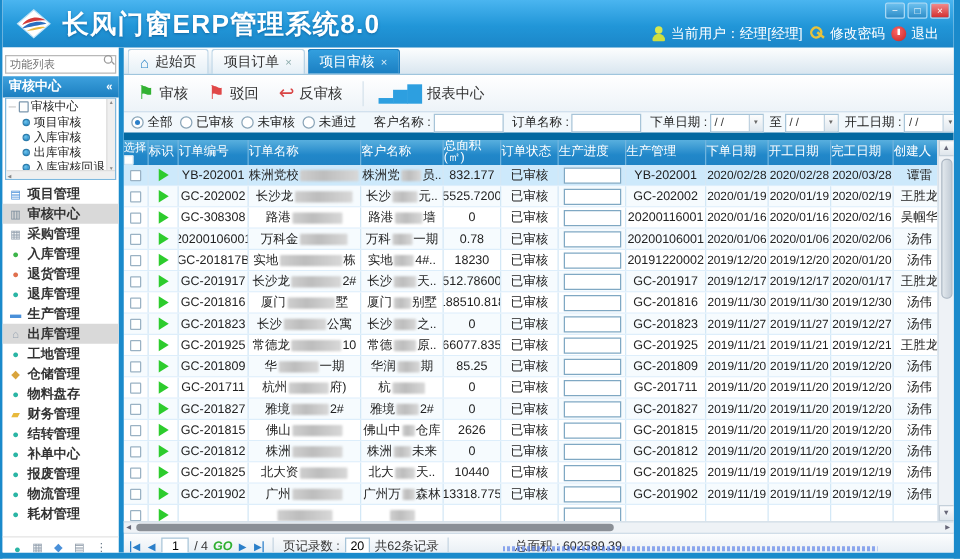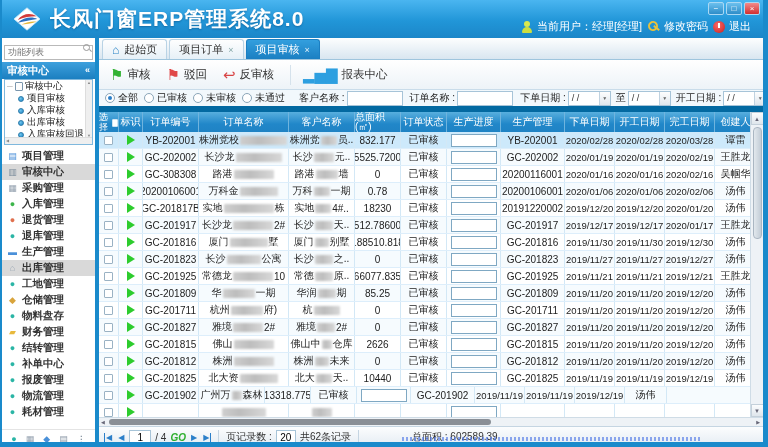--- a/index.html
+++ b/index.html
@@ -68,21 +68,21 @@
 .f-sep{width:1px;height:16px;background:#c9dcea;margin:0 6px 0 2px}
 .flabel{margin-right:2px}
 .fin{width:56px;height:15px;border:1px solid #a7c4d8;margin-right:7px;font-size:9px;padding:0 2px}
 .dbox{display:inline-flex;align-items:center;border:1px solid #a7c4d8;background:#fff;height:15px;margin-right:5px}
 .dval{width:30px;font-size:9px;color:#333;padding-left:3px}
 .dbtn{width:11px;height:13px;background:linear-gradient(#fdfdfd,#dfe7ee);border-left:1px solid #c0d2e0;font-size:5px;color:#666;display:flex;align-items:center;justify-content:center;cursor:pointer}
 
 .gridwrap{flex:1;display:flex;min-height:0}
 .grid{flex:1;overflow:hidden;min-width:0}
 .ghead{display:flex;height:20px;background:linear-gradient(#58afde,#2187c9 60%,#1f83c4);color:#fff}
-.gh{flex-shrink:0;border-right:1px solid #6fb4de;display:flex;flex-direction:row;align-items:center;justify-content:center;font-size:10px;line-height:10px;cursor:pointer;overflow:hidden}
+.gh{flex-shrink:0;border-right:1px solid #6fb4de;display:flex;flex-direction:column;align-items:flex-start;justify-content:center;font-size:10px;line-height:10px;cursor:pointer;overflow:hidden}
 .gh .hcb{width:8px;height:8px;border:1px solid #cfe4f2;background:#fff;border-radius:1px;margin-top:1px;cursor:pointer}
 .rows{height:286px;overflow:hidden;background:#fff}
 .trow{display:flex;height:17px;background:#fff;border-bottom:1px solid #ddeefb;cursor:pointer}
 .trow:nth-child(even){background:#f6fbfe}
 .trow.sel{background:#cde9fb}
 .td{flex-shrink:0;border-right:1px solid #d3e8f6;font-size:10px;color:#222;display:flex;align-items:center;justify-content:center;overflow:hidden;white-space:nowrap}
 .td.date{font-size:9.5px}
 .c1{width:20px}.c2{width:24px}.c3{width:56px}.c4{width:90px}.c5{width:66px}.c6{width:46px}
 .c7{width:46px}.c8{width:54px}.c9{width:64px}.c10{width:50px}.c11{width:50px}.c12{width:50px}.c13{width:42px}
 .cb{width:9px;height:9px;border:1px solid #9ab2c4;background:#fff;border-radius:1px;cursor:pointer}
@@ -828,20 +828,25 @@
     <span class="td c13">汤伟</span>
   </div>
               <div class="trow">
     <span class="td c1">
                   <span class="cb"></span>
                 </span>
     <span class="td c2">
                   <span class="play"></span>
                 </span>
     <span class="td c3">GC-201902</span>
+    <span class="td c4">
+                  <span>广州</span>
+                  <span class="redact nblur" style="width: 40px;"></span>
+                  <span></span>
+                </span>
     <span class="td c5">
                   <span>广州万</span>
                   <span class="redact cblur" style="width: 10px;"></span>
                   <span>森林</span>
                 </span>
     <span class="td c6">13318.775</span>
     <span class="td c7">已审核</span>
     <span class="td c8">
                   <span class="pbox"><span class="pfill" style="width: 0%;"></span></span>
                 </span>

